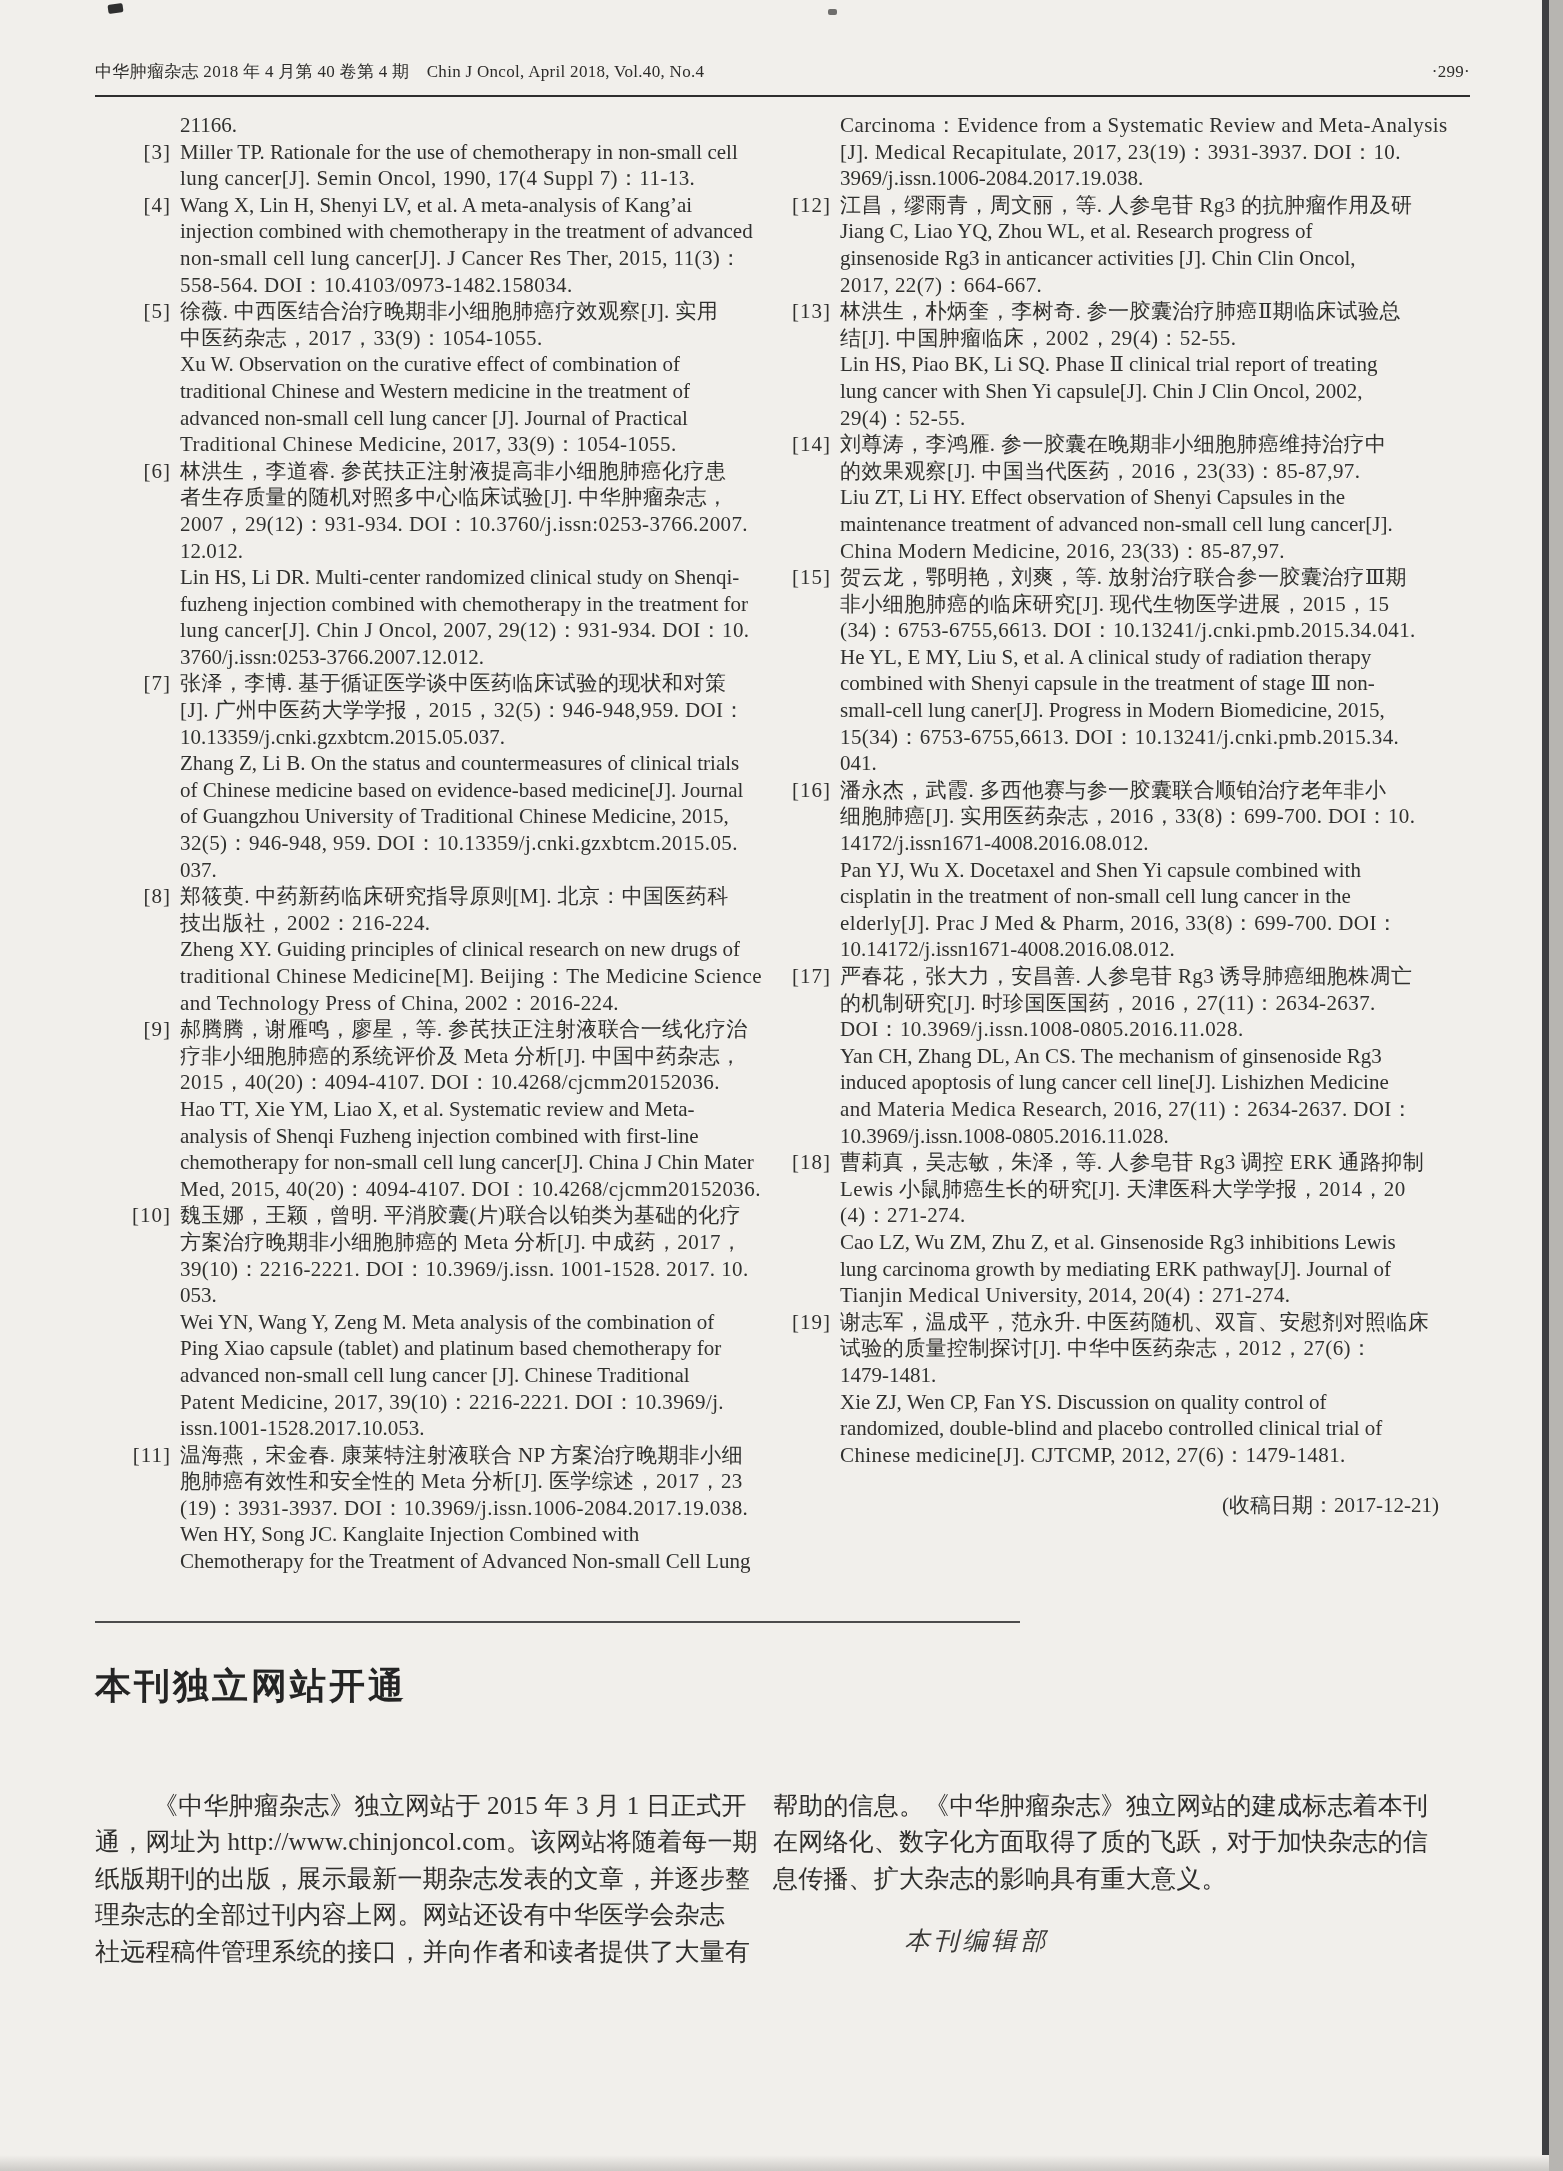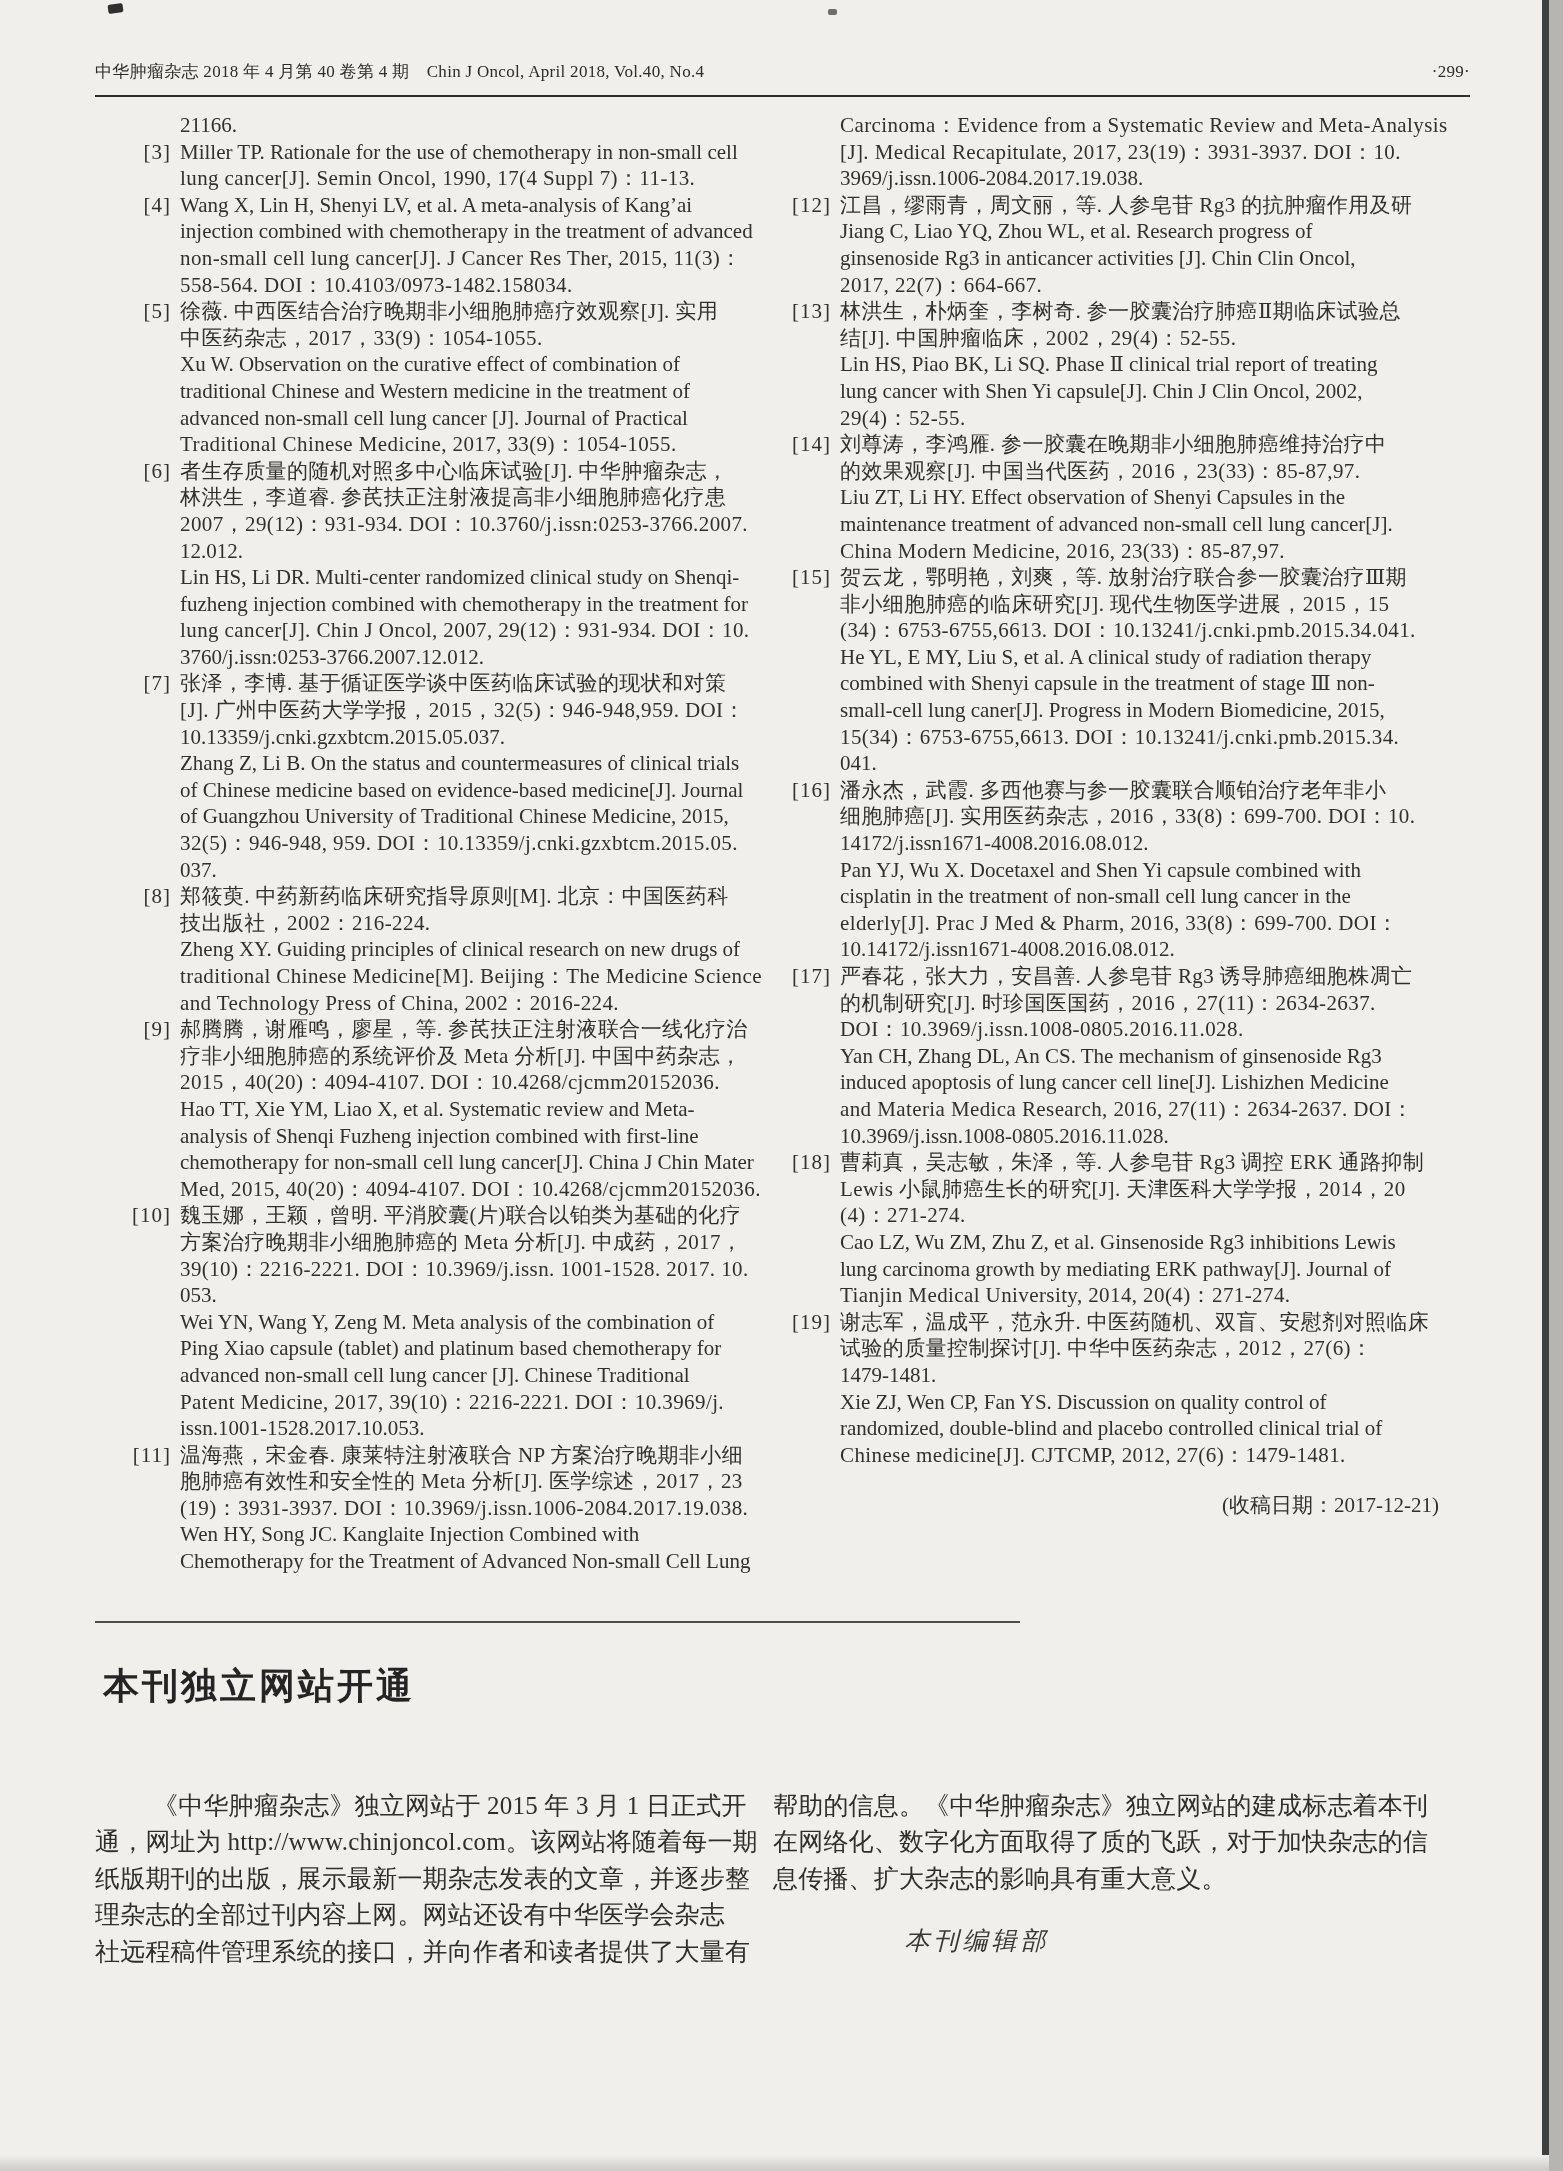--- a/index.html
+++ b/index.html
@@ -38,21 +38,21 @@
   }
   
   .section-divider{
     position:absolute;left:95px;top:1621px;width:925px;height:2px;
     background:#4c4c4c;
   }
   
   .ann-title{
     position:absolute;left:95px;top:1662px;
     font-family:Liberation Serif, serif;
-    font-weight:bold;font-size:36px;letter-spacing:3px;color:#242424;margin-left:8px;
+    font-weight:bold;font-size:36px;letter-spacing:3px;color:#242424;
   }
   .ann-col{
     position:absolute;top:1788px;
     font-size:25px;line-height:36.4px;color:#2f2e2c;
   }
   .ann-col.left{left:95px;width:652px;}
   .ann-col.right{left:773px;width:664px;}
   .ann-line{white-space:nowrap;letter-spacing:.2px;}
   .ann-line.indent{text-indent:58px;}
   .signature{
@@ -111,22 +111,22 @@
       <span class="ref-label">[5]</span>
       <div class="ref-line zh">徐薇. 中西医结合治疗晚期非小细胞肺癌疗效观察[J]. 实用</div>
       <div class="ref-line zh">中医药杂志，2017，33(9)：1054-1055.</div>
       <div class="ref-line">Xu W. Observation on the curative effect of combination of</div>
       <div class="ref-line">traditional Chinese and Western medicine in the treatment of</div>
       <div class="ref-line">advanced non-small cell lung cancer [J]. Journal of Practical</div>
       <div class="ref-line zh">Traditional Chinese Medicine, 2017, 33(9)：1054-1055.</div>
     </div>
     <div class="ref">
       <span class="ref-label">[6]</span>
+      <div class="ref-line zh">林洪生，李道睿. 参芪扶正注射液提高非小细胞肺癌化疗患</div>
       <div class="ref-line zh">者生存质量的随机对照多中心临床试验[J]. 中华肿瘤杂志，</div>
-      <div class="ref-line zh">林洪生，李道睿. 参芪扶正注射液提高非小细胞肺癌化疗患</div>
       <div class="ref-line zh">2007，29(12)：931-934. DOI：10.3760/j.issn:0253-3766.2007.</div>
       <div class="ref-line">12.012.</div>
       <div class="ref-line">Lin HS, Li DR. Multi-center randomized clinical study on Shenqi-</div>
       <div class="ref-line">fuzheng injection combined with chemotherapy in the treatment for</div>
       <div class="ref-line zh">lung cancer[J]. Chin J Oncol, 2007, 29(12)：931-934. DOI：10.</div>
       <div class="ref-line">3760/j.issn:0253-3766.2007.12.012.</div>
     </div>
     <div class="ref">
       <span class="ref-label">[7]</span>
       <div class="ref-line zh">张泽，李博. 基于循证医学谈中医药临床试验的现状和对策</div>

